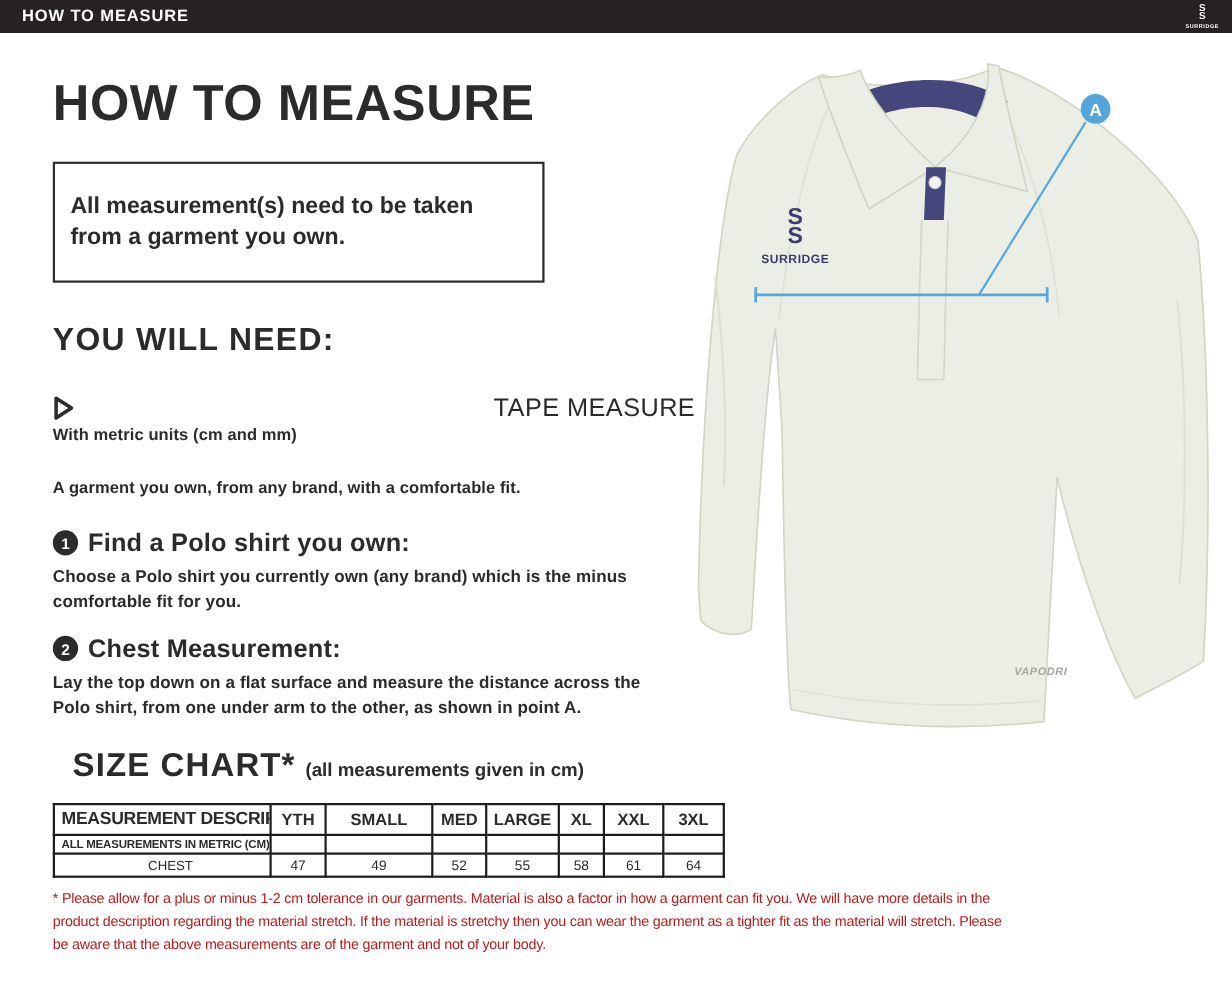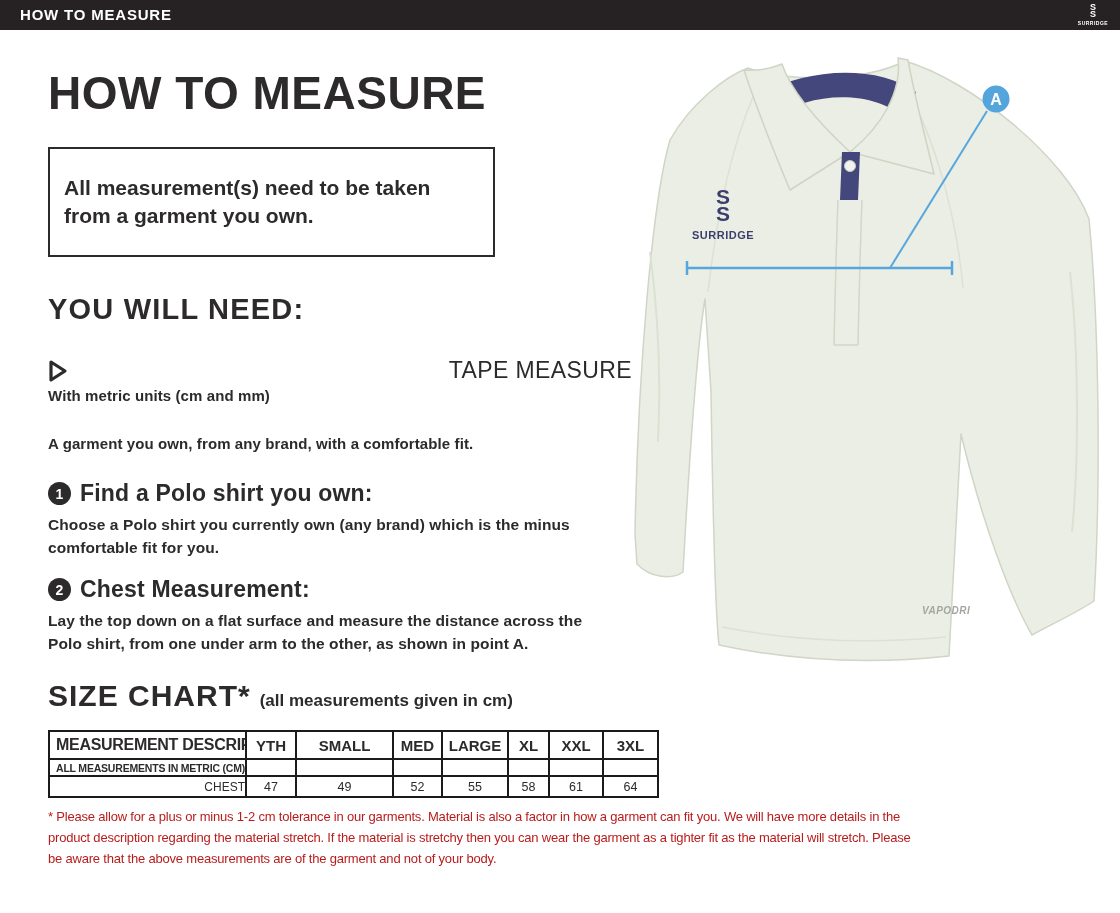--- a/index.html
+++ b/index.html
@@ -60,34 +60,34 @@
     display: flex; align-items: center; justify-content: center;
     flex: 0 0 auto;
   }
   .step-title { font-size: 23px; font-weight: 600; letter-spacing: 0.2px; }
   .step-desc {
     margin-top: 7px; width: 548px;
     font-size: 15.5px; font-weight: bold; line-height: 22.5px; letter-spacing: 0.1px;
   }
 
   .sizechart-head { margin-top: 24px; display: flex; align-items: baseline; gap: 9px; }
-  .sizechart-title { font-size: 30px; font-weight: 800; letter-spacing: 1px; }
+  .sizechart-title { font-size: 30px; font-weight: 800; letter-spacing: 1px; margin-left: 18px; }
   .sizechart-sub { font-size: 17px; font-weight: bold; }
 
   table.size-table { margin-top: 17px; border-collapse: collapse; table-layout: fixed; width: 609px; }
   .size-table th, .size-table td { border: 2px solid #1b1b1b; overflow: hidden; white-space: nowrap; }
   .size-table thead th { font-size: 15px; font-weight: bold; text-align: center; padding: 4px 2px; }
   .size-table thead th.desc-col {
     font-size: 16px; text-align: left; padding-left: 6px; letter-spacing: -0.3px;
   }
   .size-table tr.metric-row td {
     font-size: 10.5px; font-weight: bold; height: 17px; padding: 1px 0 1px 6px; text-align: center; letter-spacing: -0.2px;
   }
   .size-table tr.value-row td { font-size: 12.5px; height: 21px; text-align: center; padding: 1px 0; }
-  .size-table tr.value-row td.desc-col { text-align: right; padding-left: 15px; font-size: 12px; }
+  .size-table tr.value-row td.desc-col { text-align: center; padding-left: 15px; font-size: 12px; }
 
   .footnote {
     position: absolute; left: 48px; top: 806px; width: 864px;
     font-size: 13px; line-height: 21px; letter-spacing: -0.2px; color: #b91c1c;
   }
 
   
   .shirt-wrap { position: absolute; left: 630px; top: 52px; width: 480px; height: 615px; }
 </style>
 </head>

